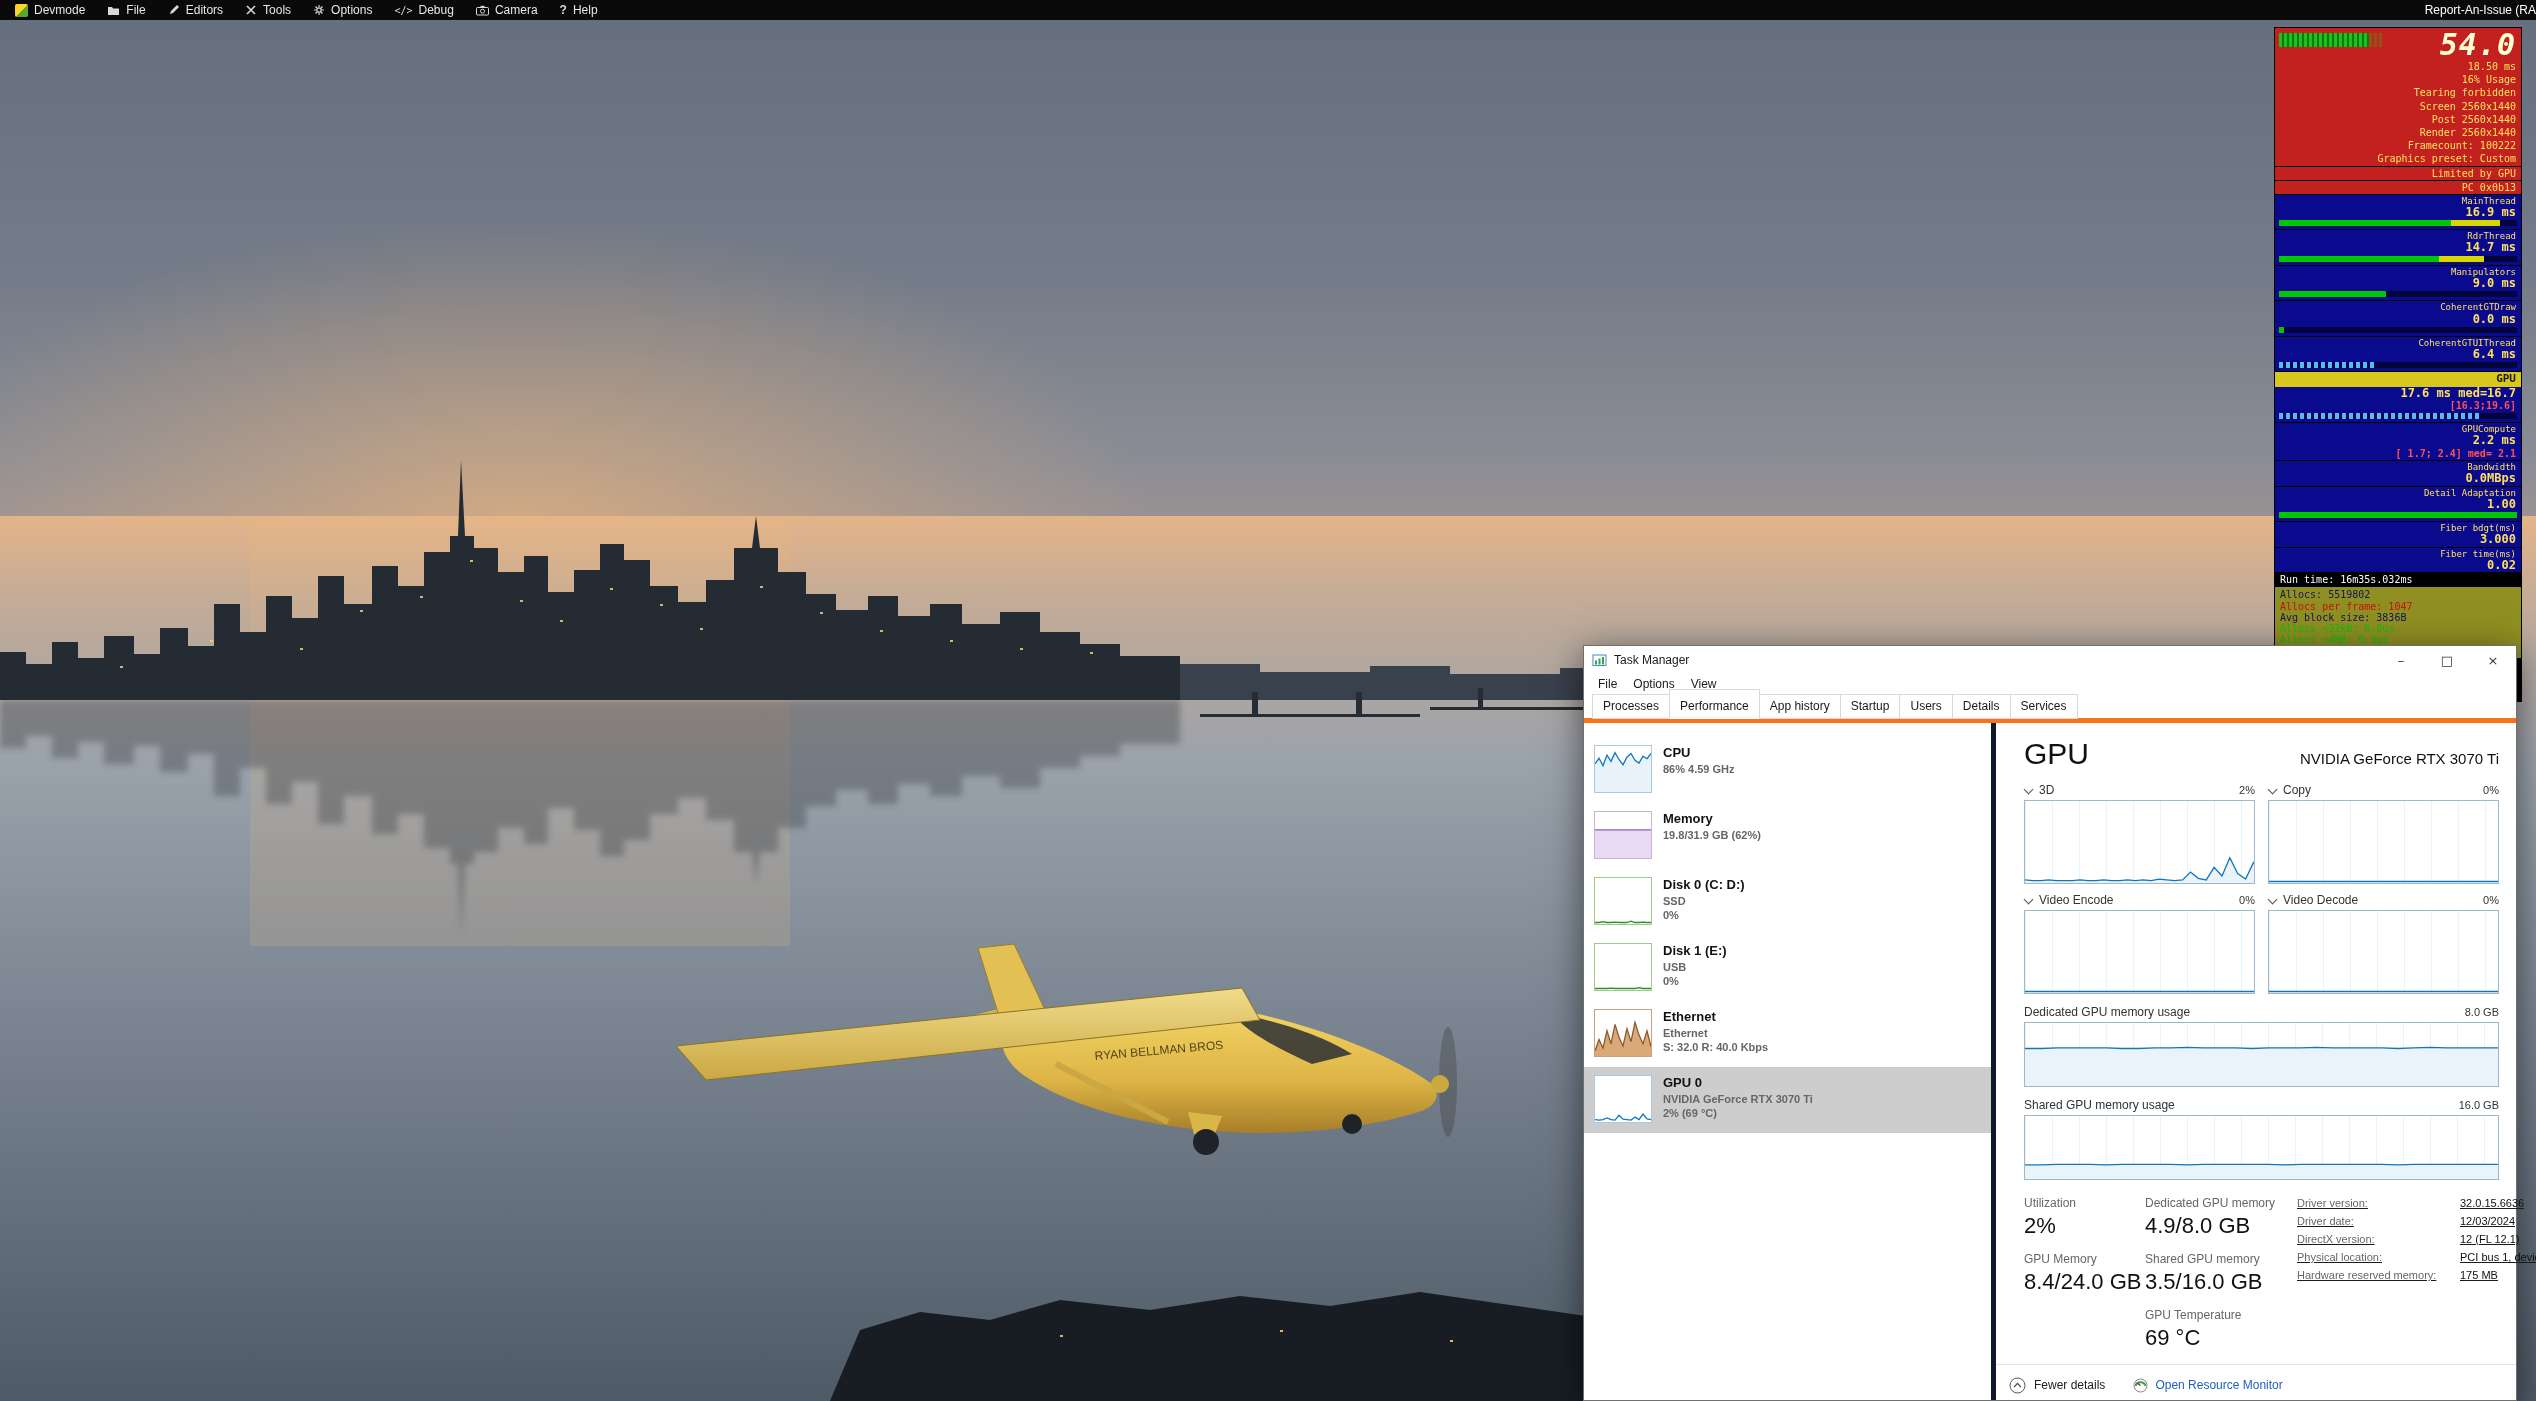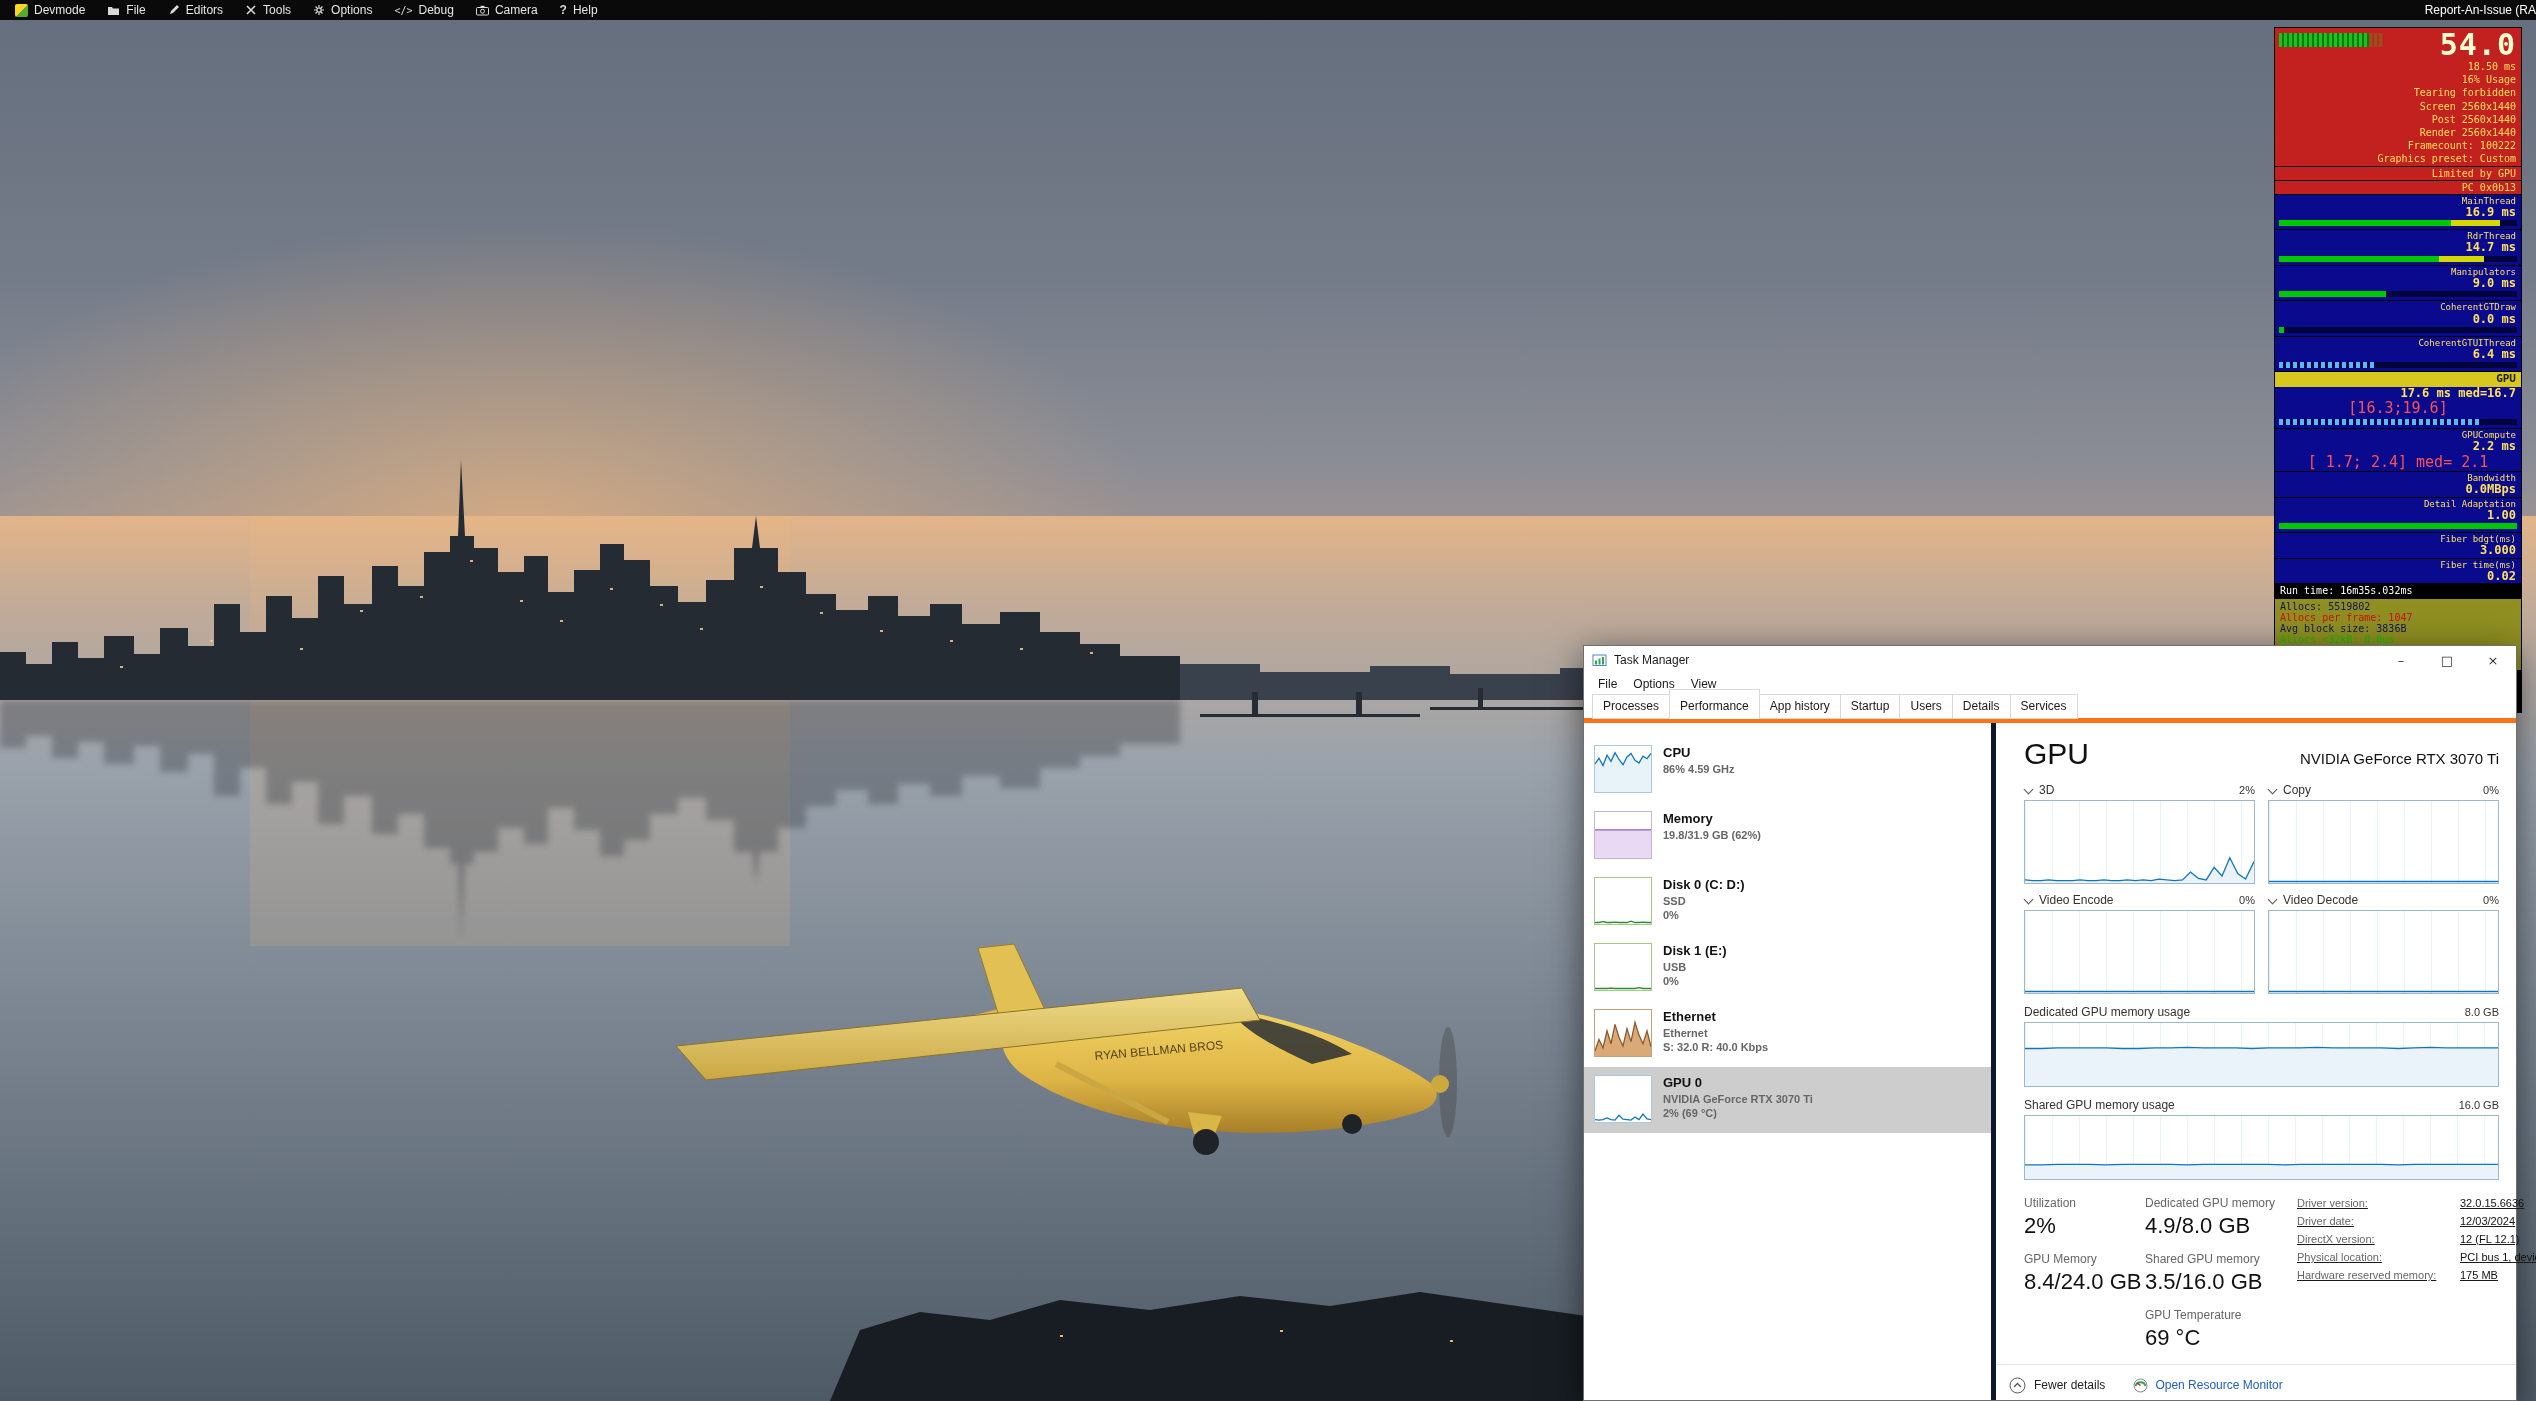--- a/index.html
+++ b/index.html
@@ -28,28 +28,28 @@
 
   
   .fps{position:absolute;top:27px;right:14px;width:248px;z-index:60;background:#000;
     font-family:"DejaVu Sans Mono",monospace;font-size:10px;line-height:1.12;color:#ffe05a;
     display:flex;flex-direction:column;gap:1px;padding:1px;box-sizing:border-box;}
   .fr{padding:1px 5px;text-align:right;}
   .red{background:#c32020;}
   .navy{background:#0a0a8e;}
   .blackrow{background:#000;text-align:left;color:#fff;}
   .olive{background:#8f8f22;text-align:left;color:#14145a;}
-  .fps-toprow{display:flex;align-items:flex-start;justify-content:space-between;padding:2px 5px 0 4px;}
+  .fps-toprow{display:flex;align-items:flex-start;justify-content:space-between;padding:2px 5px 0 4px;font-style:italic;}
   .fps-minibar{width:104px;height:14px;margin-top:3px;
     background:repeating-linear-gradient(to right,#1ec01e 0 3px,#0a7a0a 3px 5px);
     box-shadow:inset -14px 0 0 rgba(200,40,30,0.8);}
   .fps-big{font-size:30px;font-weight:bold;color:#ffffd2;line-height:1;letter-spacing:1px;}
   .m-label{font-size:9px;text-align:right;padding:1px 5px 0;}
   .m-value{font-size:12px;font-weight:bold;text-align:right;padding:0 5px;}
-  .m-range{font-size:15px;font-weight:normal;color:#ff5050;text-align:center;padding:0 5px 1px;}
+  .m-range{font-size:10px;font-weight:bold;color:#ff5050;text-align:right;padding:0 5px 1px;}
   .m-bar{height:6px;margin:1px 4px 3px;background:#04043c;position:relative;}
   .m-bar .fill{position:absolute;left:0;top:0;bottom:0;background:#00c800;}
   .fill.gy{background:linear-gradient(to right,#00c800 0 78%,#d8d800 78% 100%);}
   .fill.bluedash{background:repeating-linear-gradient(to right,#58b8ff 0 4px,transparent 4px 7px);}
   .gpu-yellow{background:#d8c81e;color:#1c1c00;font-weight:bold;text-align:right;padding:1px 5px;font-size:11px;}
   .olive .redtxt{color:#cf1010;}
   .olive .greentxt{color:#0fbf0f;}
   .yellowtxt{color:#ffd200;}
 
   

